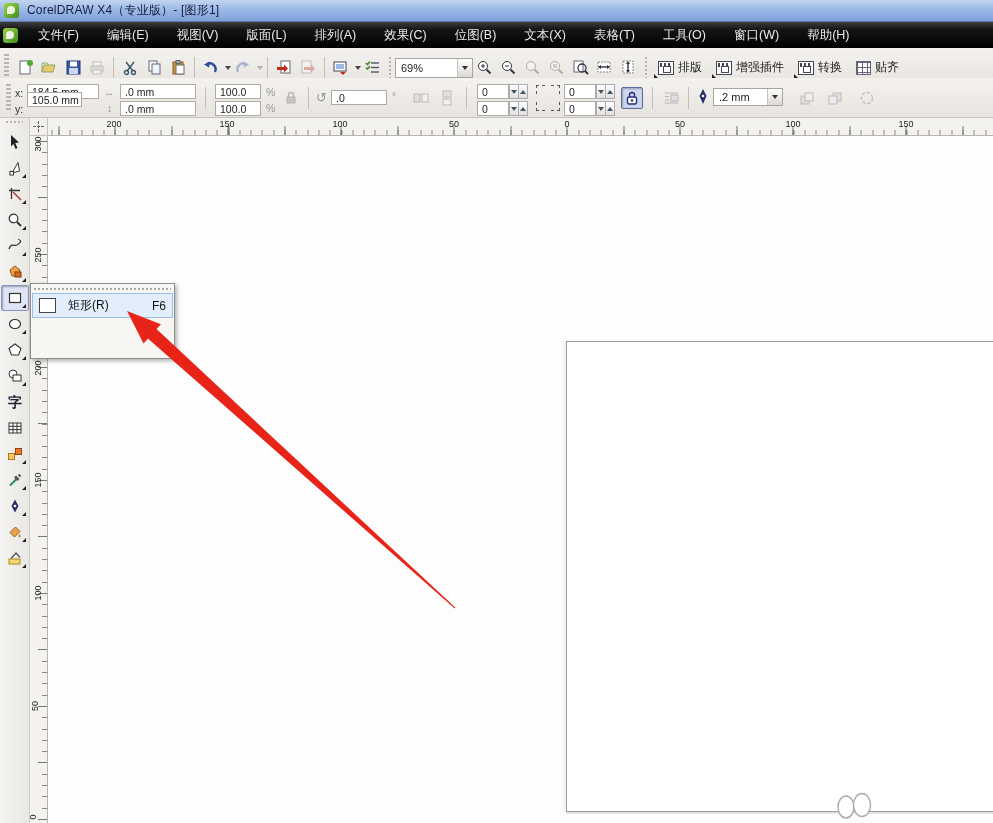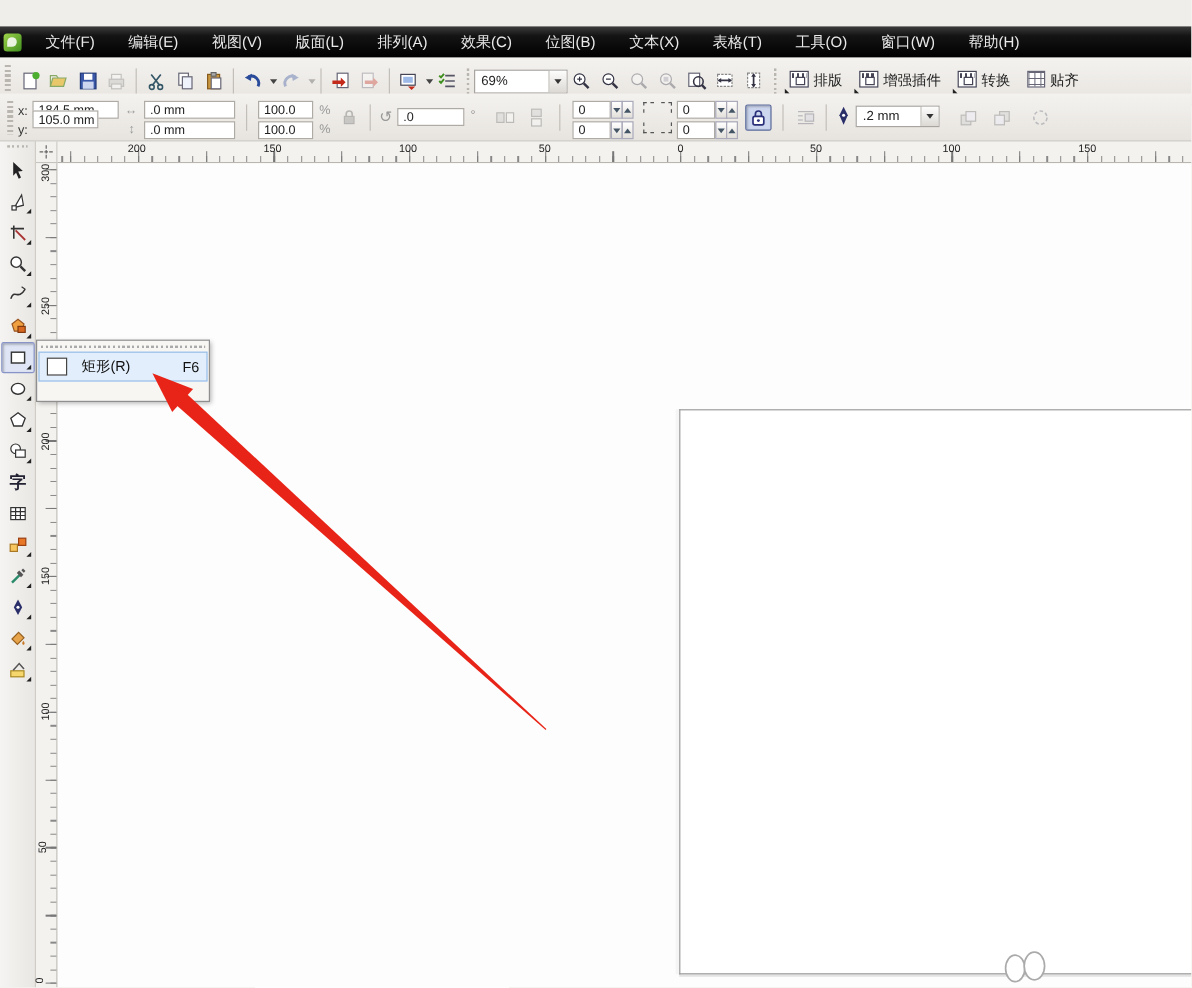--- a/index.html
+++ b/index.html
@@ -39,21 +39,21 @@
   .dd-arrow { width:0; height:0; border-left:3.5px solid transparent; border-right:3.5px solid transparent;
     border-top:4px solid #444; margin-left:2px; align-self:center; }
   .combo { background:#fff; border:1px solid #a8a5a0; height:20px; display:flex; align-items:center; font-size:11px; color:#222; position:relative; }
   .combo .val { flex:1; padding-left:5px; }
   .combo .btn { width:15px; height:100%; border-left:1px solid #c5c2bc; background:linear-gradient(#fdfdfd,#dcd9d4);
     display:flex; align-items:center; justify-content:center; }
   .combo .btn i { width:0; height:0; border-left:3.5px solid transparent; border-right:3.5px solid transparent; border-top:4px solid #333; }
 
   
   .toolbar { top:48px; height:40px; display:flex; align-items:center; }
-  .cjk-btn { display:flex; gap:4px; padding:2px 6px; border:1px solid transparent;
+  .cjk-btn { display:flex; align-items:center; gap:4px; padding:2px 6px; border:1px solid transparent;
     border-radius:2px; font-size:12px; color:#222; flex:none; position:relative; }
   .cjk-btn .press-icon { width:16px; height:14px; border:1px solid #445; position:relative; background:#fff; flex:none; }
   .cjk-btn .press-icon::before { content:""; position:absolute; left:1px; top:1px; right:1px; height:4px;
     background:repeating-linear-gradient(to right,#445 0 2px,transparent 2px 4px); }
   .cjk-btn .press-icon::after { content:""; position:absolute; left:4px; bottom:1px; width:6px; height:5px; border:1px solid #445; }
   .cjk-btn .corner { position:absolute; left:2px; bottom:0; width:0; height:0;
     border-right:4px solid transparent; border-bottom:4px solid #222; }
   .grid-icon { width:15px; height:14px; flex:none;
     background:linear-gradient(#667 1px,transparent 1px),linear-gradient(90deg,#667 1px,transparent 1px),#fff;
     background-size:5px 5px; border:1px solid #667; }
@@ -111,40 +111,44 @@
   .vruler .ticks2 { position:absolute; top:0; bottom:0; right:0; width:9px;
     background:repeating-linear-gradient(to bottom,#777 0 1px,transparent 1px 56.5px); background-position:0 5px; }
   .vlab { position:absolute; left:0px; width:18px; height:14px; transform:translateY(-50%); display:flex; align-items:center; justify-content:flex-start; }
   .vlab span { transform:rotate(-90deg); transform-origin:center; font-size:9px; color:#222; display:block; }
 
   .canvas { position:absolute; left:48px; top:136px; width:945px; height:687px; background:#fdfdfd; overflow:hidden; }
   .page { position:absolute; left:518px; top:205px; width:430px; height:471px; background:#fff;
     border:1px solid #9c9c9c; border-right:none; box-shadow:-3px 0 0 rgba(0,0,0,.03), 0 2px 0 rgba(0,0,0,.10); }
 
   
-  .flyout { position:absolute; left:30px; top:283px; width:145px; height:52px; background:#f7f6f3;
+  .flyout { position:absolute; left:30px; top:283px; width:145px; height:76px; background:#f7f6f3;
     border:1px solid #8f8f8f; box-shadow:2px 2px 4px rgba(0,0,0,.3); z-index:30; }
   .flyout .fgrip { height:5px; margin:2px 3px;
     background:repeating-linear-gradient(to right,#aaa 0 2px,transparent 2px 4px); background-size:100% 2px; background-repeat:no-repeat; background-position:center; }
   .fitem { height:25px; margin:0 1px; display:flex; align-items:center; padding:0 6px; font-size:12px; color:#111; position:relative; }
   .fitem.selected { background:#e2eefb; border:1px solid #99bfe8; }
   .fitem .ficon { width:17px; height:15px; margin-right:12px; flex:none; position:relative; }
   .ficon-rect { border:1px solid #444; background:#fff; }
   .ficon-3pt { border:1px dashed #666; background:#fff; }
   .ficon-3pt i { position:absolute; width:4px; height:4px; border:1px solid #555; background:#fff; }
   .ficon-3pt .n1 { left:-2px; top:-2px; } .ficon-3pt .n2 { right:-2px; top:-2px; } .ficon-3pt .n3 { left:-2px; bottom:-2px; }
   .fitem .shortcut { margin-left:auto; font-size:12px; color:#111; }
 
   .overlay { position:absolute; left:0; top:0; width:993px; height:823px; pointer-events:none; z-index:40; }
 </style>
 </head>
 <body>
 
 <div class="app">
 
+  <div class="titlebar">
+    <span class="corel-badge"></span>
+    <span class="title-text">CorelDRAW X4（专业版）- [图形1]</span>
+  </div>
 
   <div class="menubar">
     <span class="corel-badge"></span>
     <span class="menu-item">文件(F)</span>
     <span class="menu-item">编辑(E)</span>
     <span class="menu-item">视图(V)</span>
     <span class="menu-item">版面(L)</span>
     <span class="menu-item">排列(A)</span>
     <span class="menu-item">效果(C)</span>
     <span class="menu-item">位图(B)</span>

